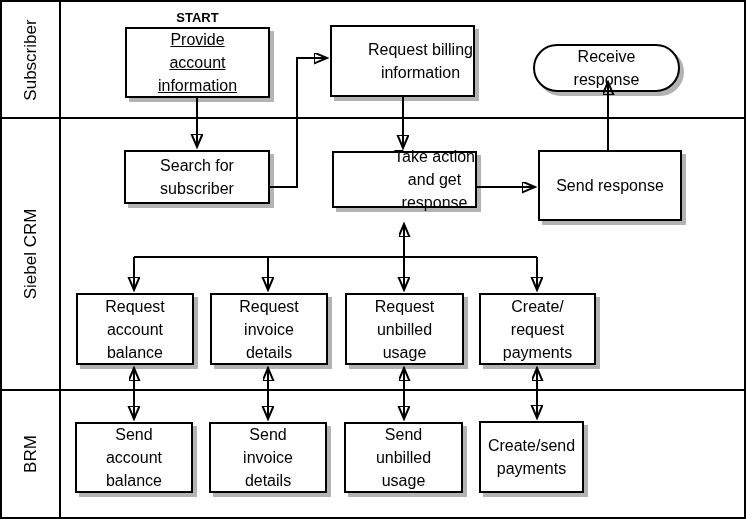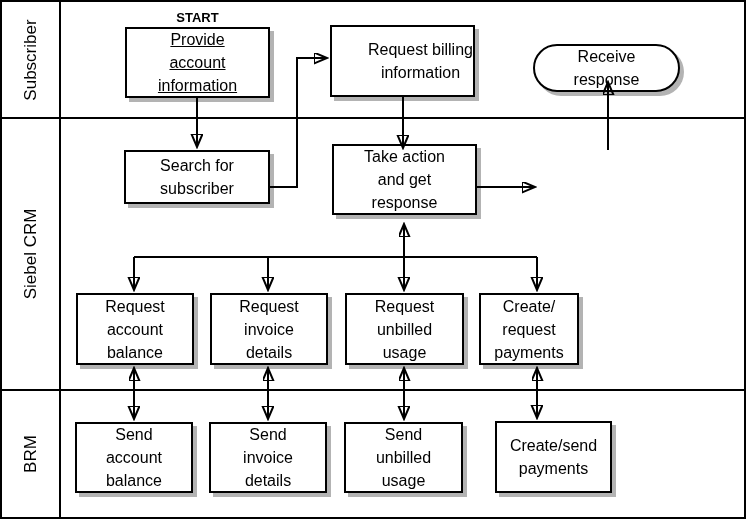--- a/index.html
+++ b/index.html
@@ -98,62 +98,65 @@
   </div>
   <div class="node stadium" style="left:531px; top:30px; width:147px; height:48px;margin-top:12px;">
     <span class="node-label">Receive
 response</span>
   </div>
 
   <div class="node" style="left:122px; top:148px; width:146px; height:54px;">
     <span class="node-label">Search for
 subscriber</span>
   </div>
-  <div class="node" style="left:330px; top:142px; width:145px; height:71px;">
+  <div class="node" style="left:330px; top:149px; width:145px; height:57px;justify-content:flex-end;">
     <span class="node-label">Take action
 and get
 response</span>
+  </div>
+  <div class="node" style="left:536px; top:148px; width:144px; height:71px;">
+    <span class="node-label">Send response</span>
   </div>
   <div class="node" style="left:74px; top:291px; width:118px; height:72px;">
     <span class="node-label">Request
 account
 balance</span>
   </div>
   <div class="node" style="left:208px; top:291px; width:118px; height:72px;">
     <span class="node-label">Request
 invoice
 details</span>
   </div>
   <div class="node" style="left:343px; top:291px; width:119px; height:72px;">
     <span class="node-label">Request
 unbilled
 usage</span>
   </div>
-  <div class="node" style="left:477px; top:291px; width:100px; height:72px;">
+  <div class="node" style="left:477px; top:291px; width:117px; height:72px;">
     <span class="node-label">Create/
 request
 payments</span>
   </div>
 
   <div class="node" style="left:73px; top:420px; width:118px; height:71px;">
     <span class="node-label">Send
 account
 balance</span>
   </div>
   <div class="node" style="left:207px; top:420px; width:118px; height:71px;">
     <span class="node-label">Send
 invoice
 details</span>
   </div>
   <div class="node" style="left:342px; top:420px; width:119px; height:71px;">
     <span class="node-label">Send
 unbilled
 usage</span>
   </div>
-  <div class="node" style="left:493px; top:419px; width:117px; height:72px;align-items:center;">
+  <div class="node" style="left:477px; top:419px; width:105px; height:72px;align-items:center;">
     <span class="node-label">Create/send
 payments</span>
   </div>
 
   <svg class="overlay" viewBox="0 0 742 515">
     <defs>
       <marker id="ah" markerUnits="userSpaceOnUse" markerWidth="15" markerHeight="13" refX="13" refY="5.5" orient="auto">
         <path d="M0,0 L13,5.5 L0,11 Z" fill="#000000" stroke="none"></path>
       </marker>
     </defs>

